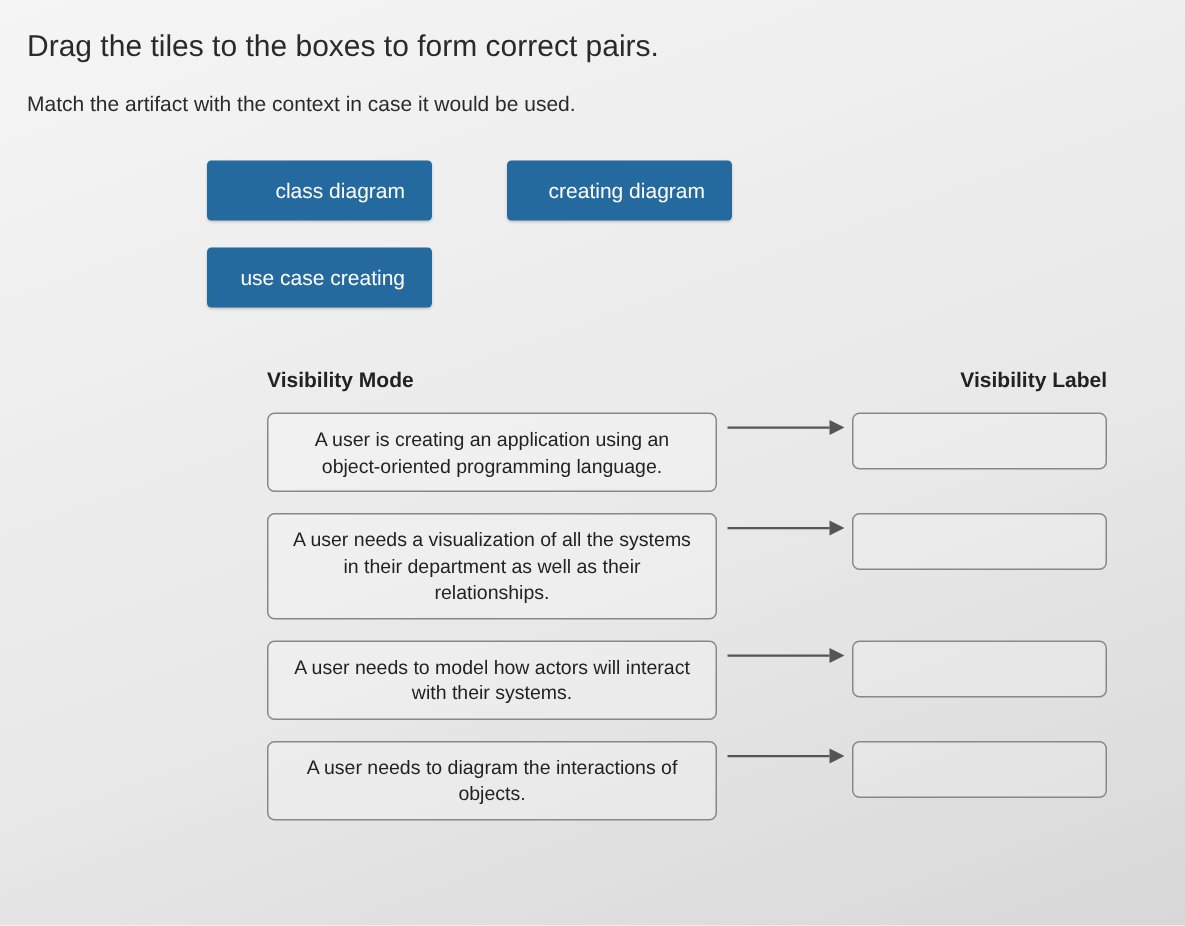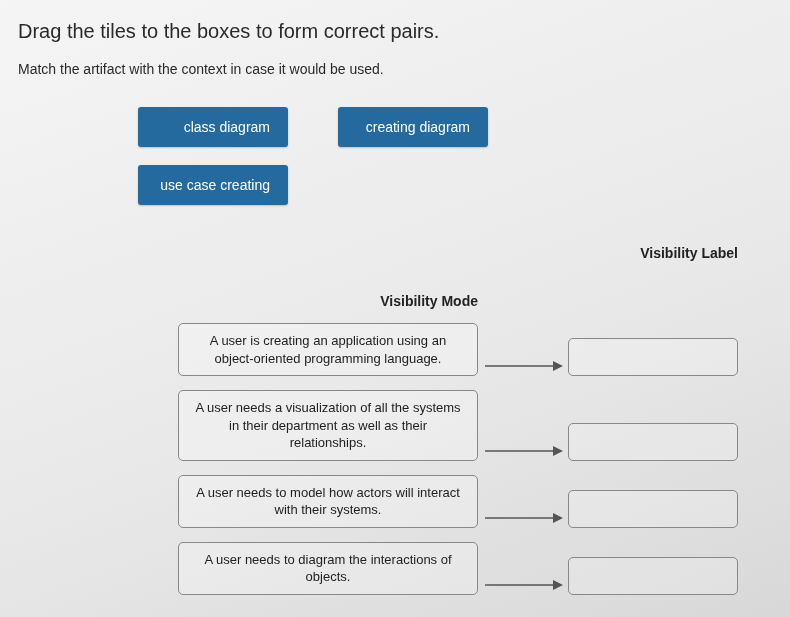--- a/index.html
+++ b/index.html
@@ -48,39 +48,38 @@
     .match-area {
       padding-left: 160px;
       padding-right: 10px;
     }
     .headers {
       display: flex;
       margin-bottom: 14px;
     }
     .col-mode {
       width: 300px;
-      text-align: right;
+      text-align: left;
       font-weight: bold;
       font-size: 14px;
       color: #222;
-      margin-top: 48px;
     }
     .col-arrow {
       width: 90px;
     }
     .col-label {
       width: 170px;
       text-align: right;
       font-weight: bold;
       font-size: 14px;
       color: #222;
     }
     .match-row {
       display: flex;
-      align-items: flex-end;
+      align-items: flex-start;
       margin-bottom: 14px;
     }
     .mode-box {
       width: 300px;
       border: 1px solid #888;
       border-radius: 5px;
       padding: 8px 10px;
       font-size: 13px;
       text-align: center;
       background: rgba(255,255,255,0.25);

